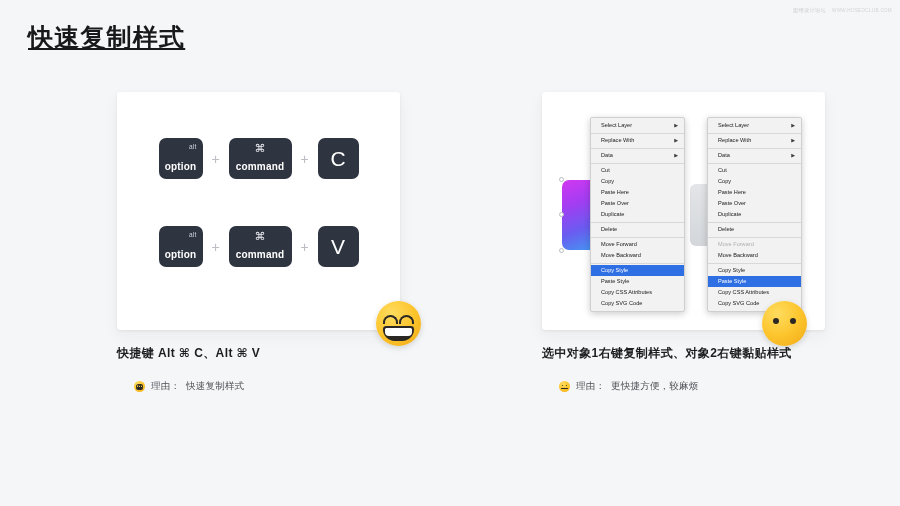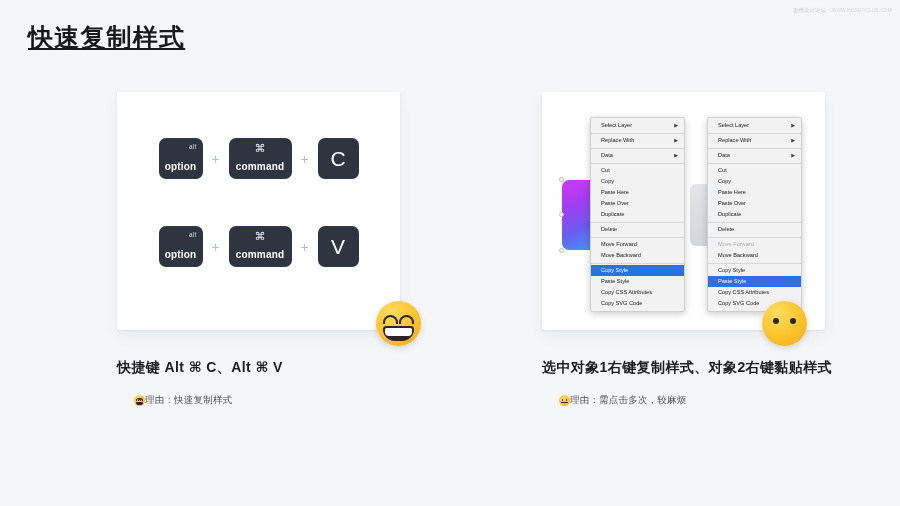--- a/index.html
+++ b/index.html
@@ -268,33 +268,34 @@
     left: 1.6px;
     right: 1.6px;
     top: 2px;
     height: 7.5px;
     background: #ffffff;
     border-radius: 1.5px 1.5px 4px 4px;
   }
 
   
   .caption {
-    margin-top: 28px;
-    font-size: 14px;
+    margin-top: 16px;
+    font-size: 12px;
     font-weight: 700;
     color: #1b1d20;
     letter-spacing: .4px;
     line-height: 1.3;
     white-space: nowrap;
   }
   .reason {
     margin-top: 18px;
     margin-left: 17px;
     display: flex;
     align-items: center;
+    gap: 6px;
     font-size: 9.5px;
     color: #4c5056;
     letter-spacing: .2px;
     white-space: nowrap;
   }
   .mini-emoji {
     position: relative;
     width: 11px;
     height: 11px;
     border-radius: 50%;
@@ -545,19 +546,19 @@
 
       <div class="caption">选中对象1右键复制样式、对象2右键黏贴样式</div>
 
       <div class="reason">
         <span class="mini-emoji">
           <span class="m-eye l"></span>
           <span class="m-eye r"></span>
           <span class="m-mouth flat"></span>
         </span>
         <span>理由：</span>
-        <span>需点击多次，较麻烦</span>
+        <span>更快捷方便，较麻烦</span>
       </div>
 
     </div>
 
   </div>
 </div>
 
 </body></html>

